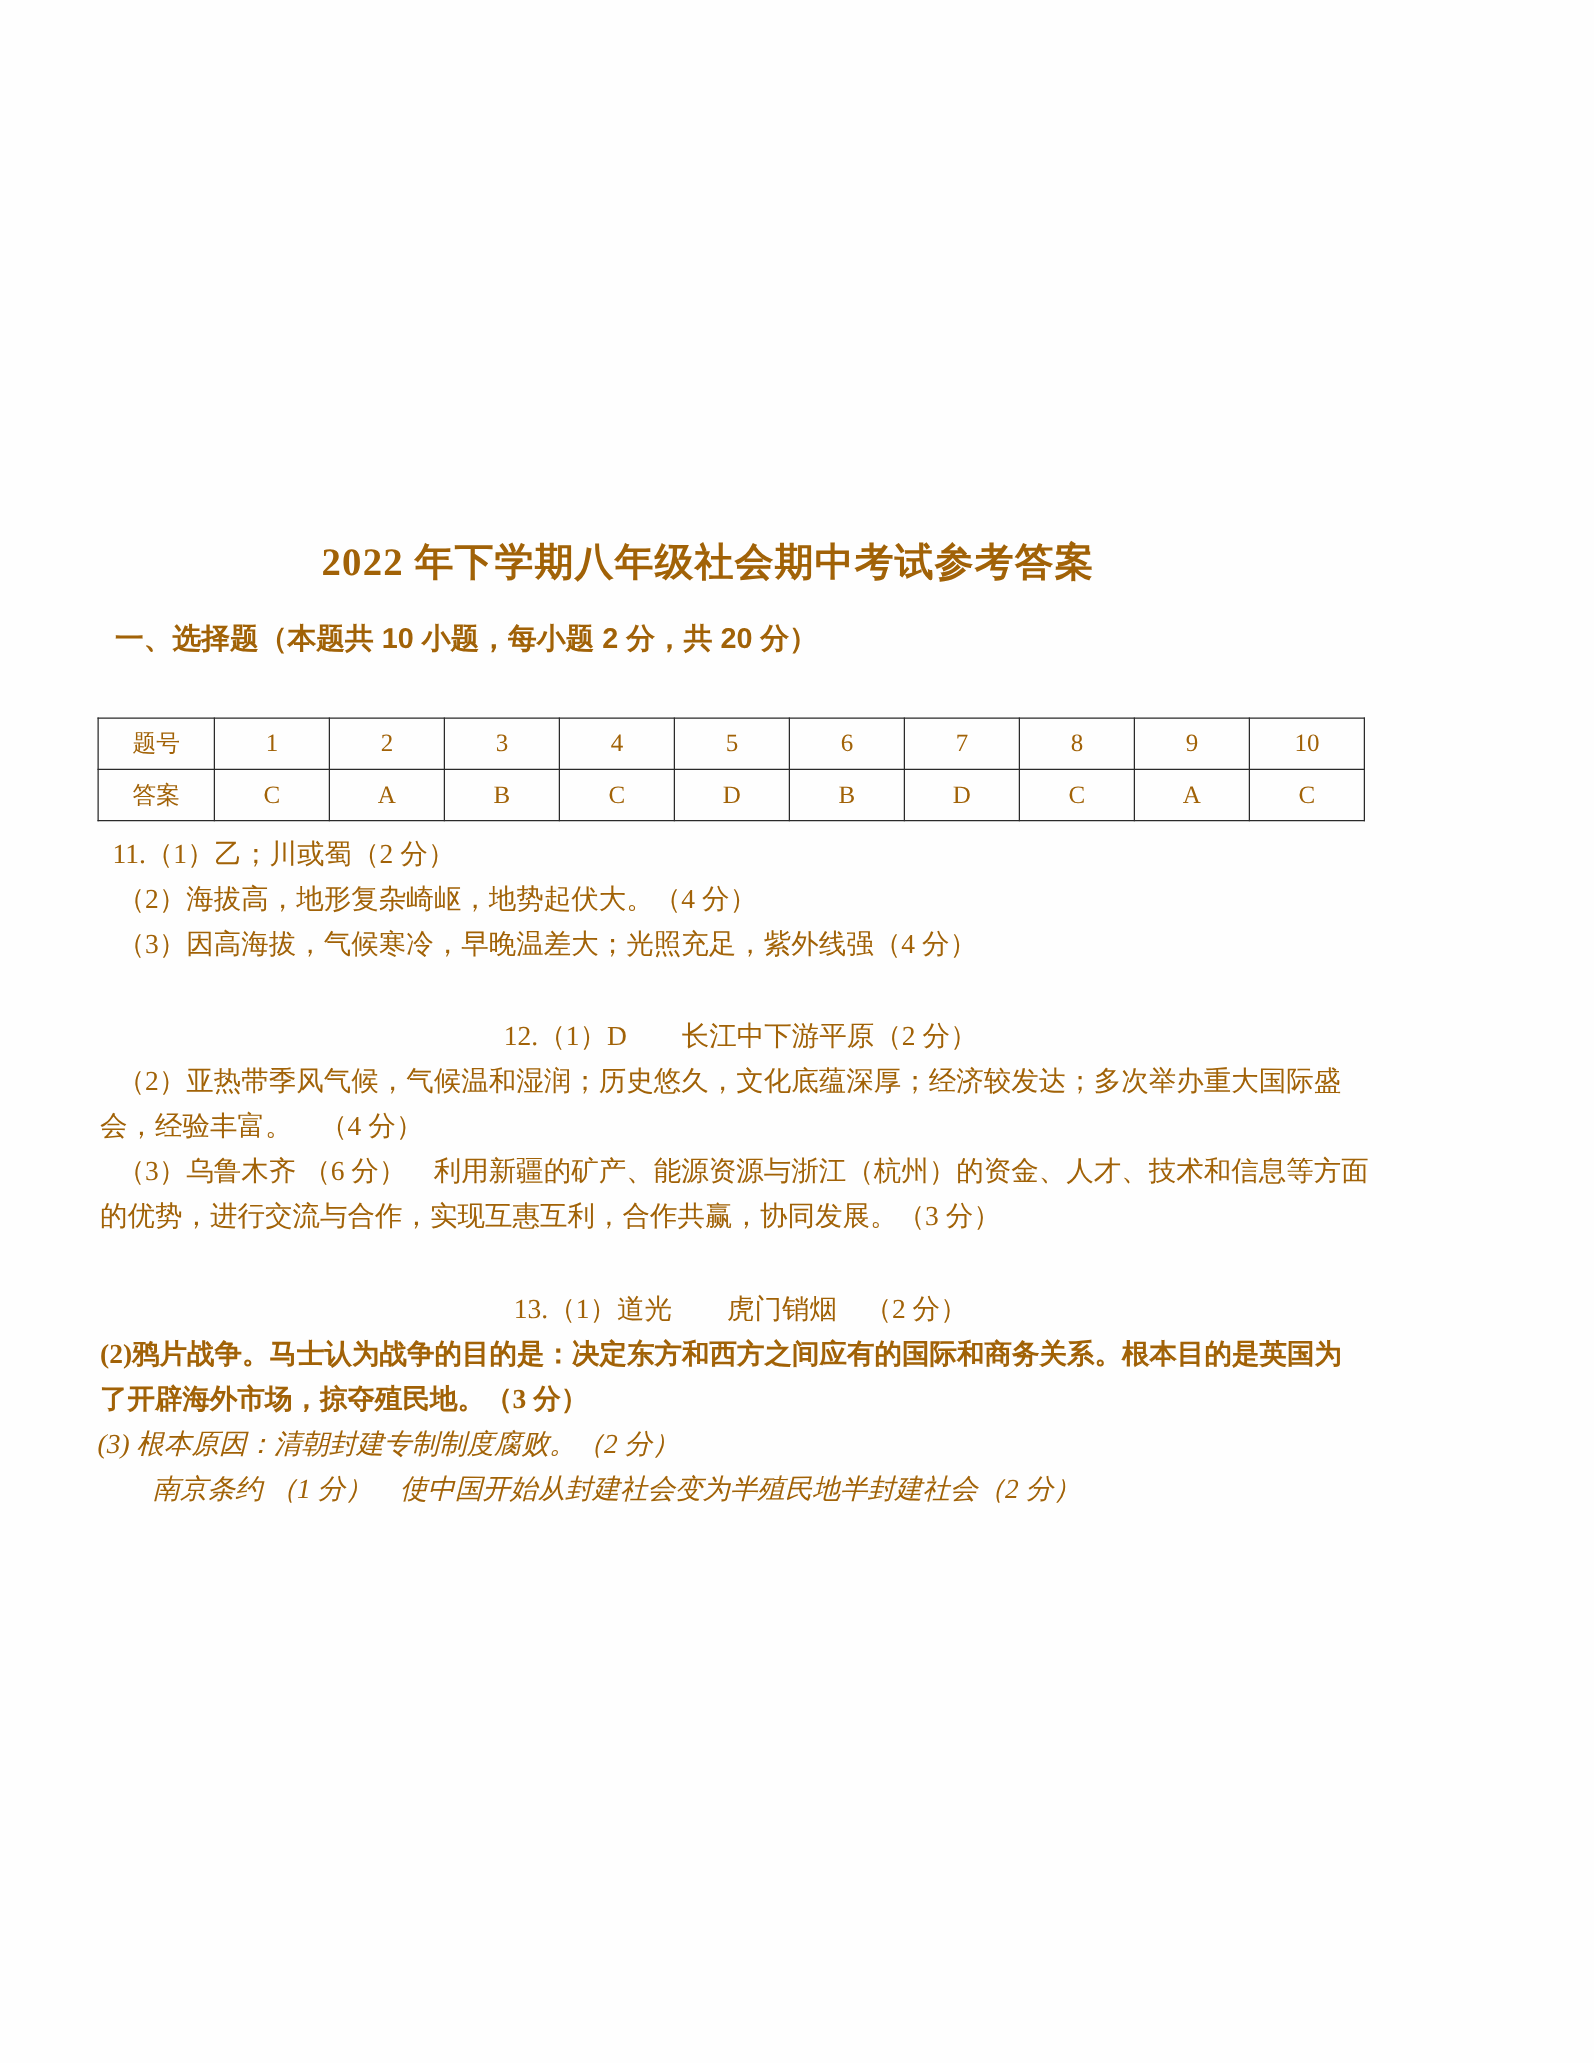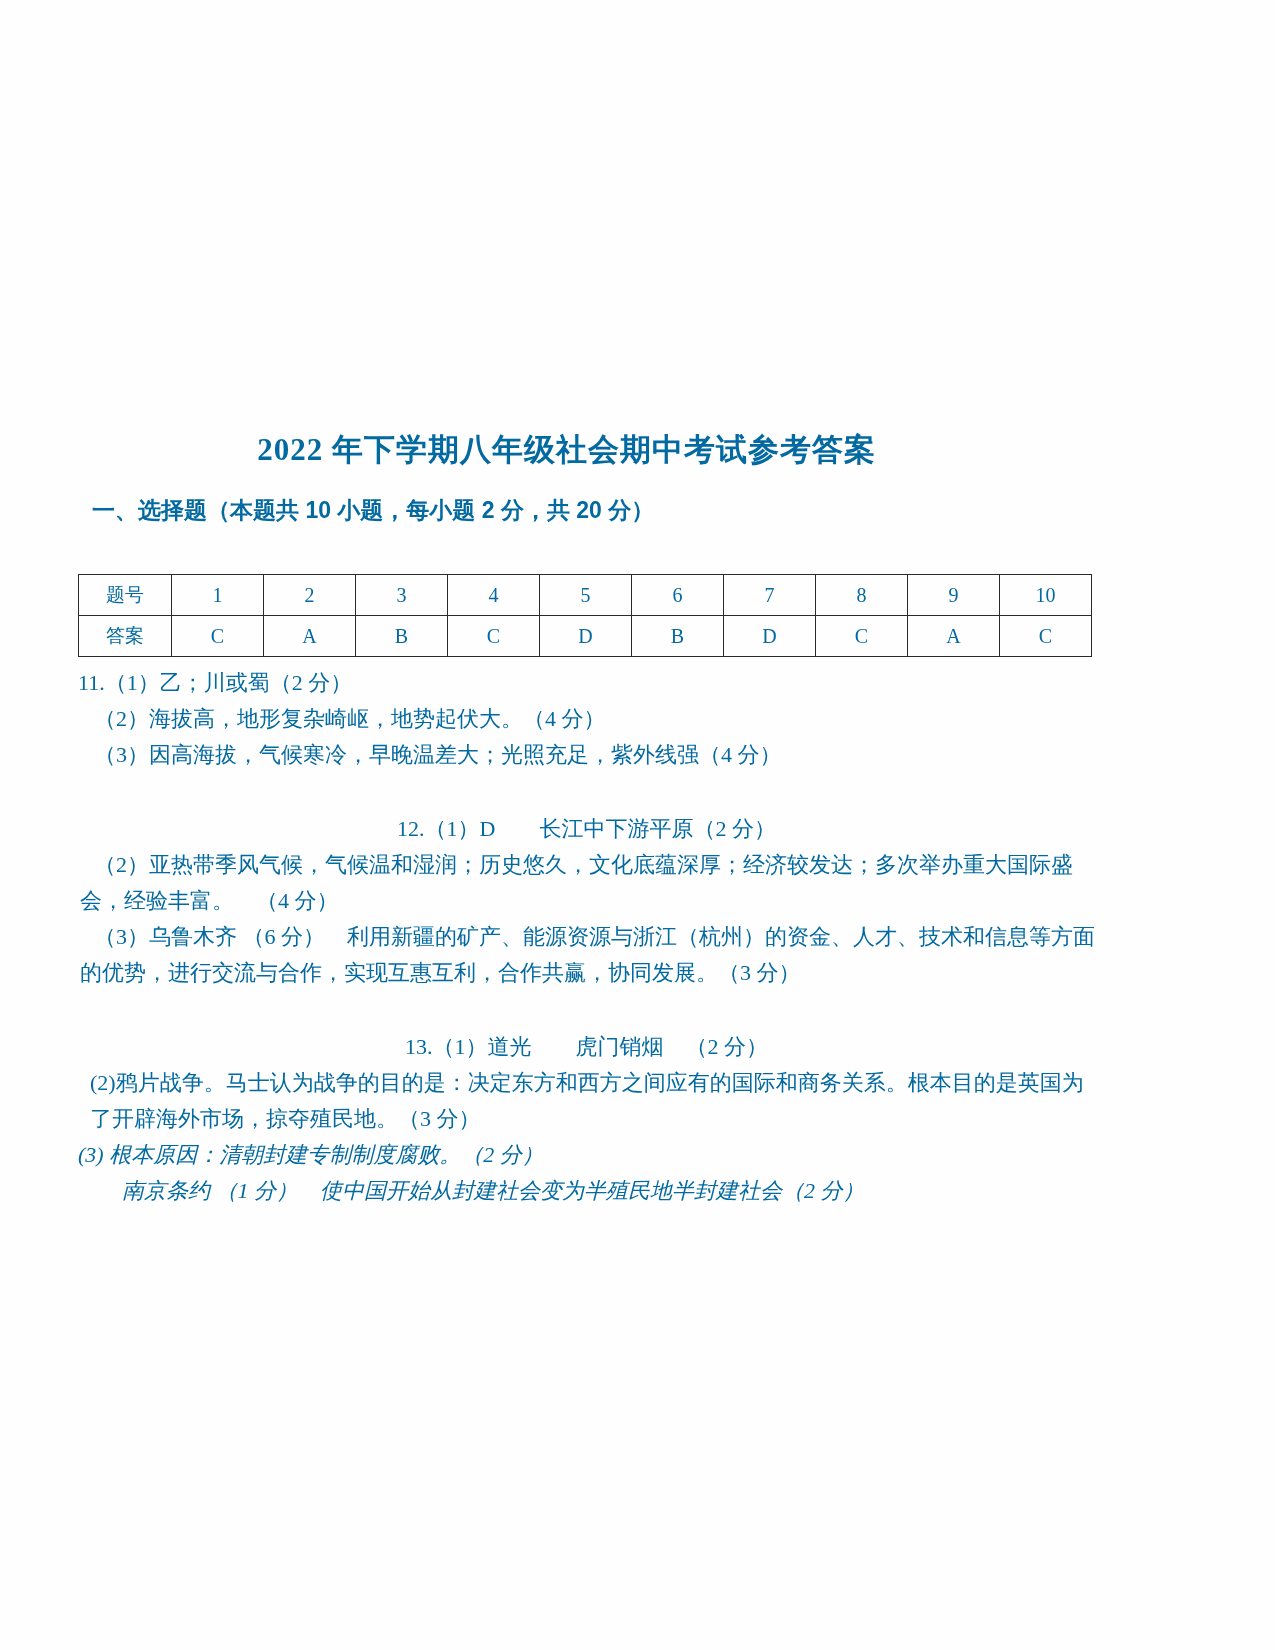--- a/index.html
+++ b/index.html
@@ -6,21 +6,21 @@
   body {
     background: #888;
     font-family: "Liberation Serif", "DejaVu Serif", serif;
   }
   .page {
     position: relative;
     width: 1275px;
     height: 1650px;
     margin: 0 auto;
     background: #fefefe;
-    color: #0369a1;
+    color: #a16207;
     overflow: hidden;
   }
   .content {
     position: absolute;
     top: 0;
     left: 78px;
     width: 1017px;
     padding-top: 430px;
   }
   .doc-title {
@@ -53,24 +53,24 @@
     font-weight: normal;
     padding: 0;
   }
   .answers-table .label-col { width: 92px; font-size: 19px; }
   .section2-heading { margin-top: 42px; }
   .para {
     font-size: 22px;
     line-height: 36px;
     margin: 0;
   }
-  .q-first { margin-top: 8px; }
+  .q-first { margin-left: 12px; margin-top: 8px; }
   .q-sub { margin-left: 2px; text-indent: 14px; }
   .q-gap { margin-top: 38px; text-align: center; }
-  .q13-l2 { margin-left: 12px; }
+  .q13-l2 { margin-left: 2px; font-weight: bold; }
   .italicish { font-style: italic; }
   .indent-big { margin-left: 44px; }
 </style>
 </head>
 <body>
 
 <div class="page">
   <div class="content">
 
     <h1 class="doc-title">2022 年下学期八年级社会期中考试参考答案</h1>

